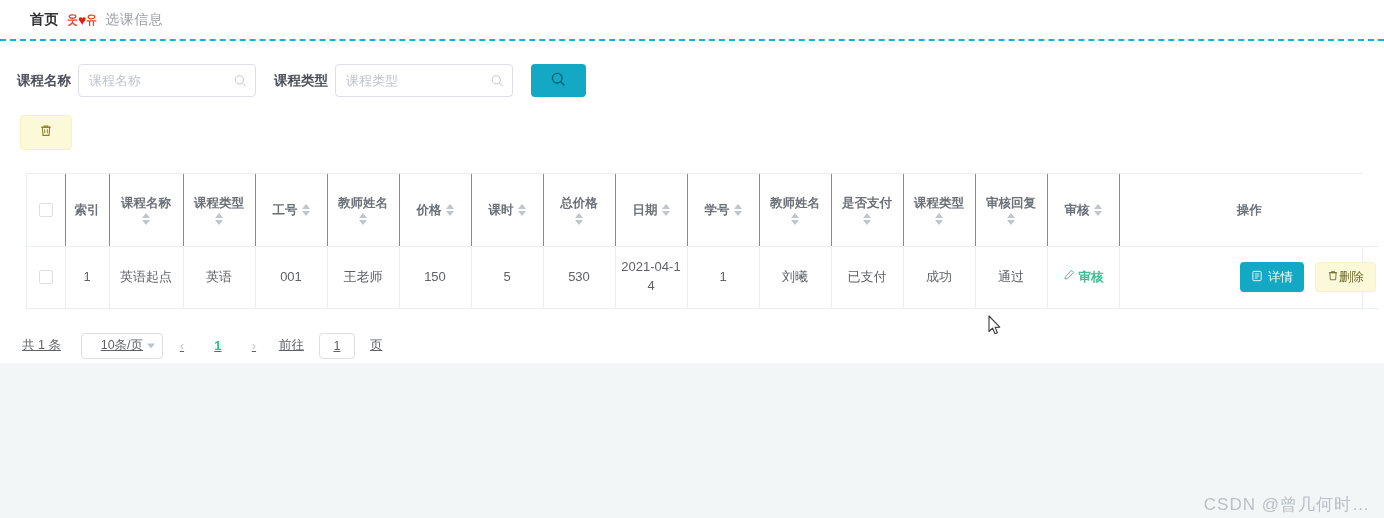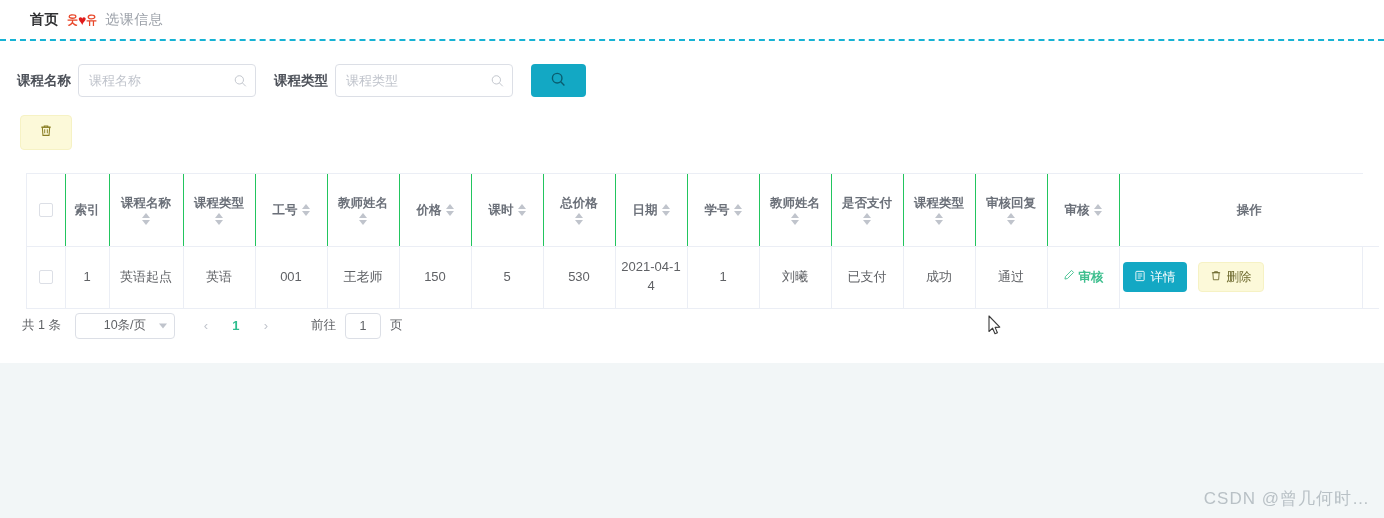--- a/index.html
+++ b/index.html
@@ -209,21 +209,21 @@
     color: #3fbf8f;
     font-size: 12.5px;
     font-weight: bold;
     display: inline-flex;
     align-items: center;
     gap: 4px;
     cursor: pointer;
     text-decoration: none;
   }
 
-  .op-cell { display: flex; align-items: center; justify-content: flex-start; gap: 11px; }
+  .op-cell { display: flex; align-items: center; justify-content: flex-end; gap: 11px; }
   .btn-detail {
     background: #13a8c4;
     color: #fff;
     border: none;
     border-radius: 4px;
     height: 30px;
     padding: 0 11px;
     font-size: 12.5px;
     font-family: inherit;
     display: inline-flex; align-items: center; gap: 5px;
@@ -231,45 +231,46 @@
   }
   .btn-del {
     background: #fcf9d9;
     color: #6e6a2f;
     border: 1px solid #f6f2c4;
     border-radius: 4px;
     height: 30px;
     padding: 0 11px;
     font-size: 12.5px;
     font-family: inherit;
-    display: inline-flex; align-items: center; gap: 5px;
+    display: inline-flex; align-items: center; 
     cursor: pointer;
   }
 
   
   .pager {
     display: flex;
     align-items: center;
-    padding: 4px 0 0 22px;
-    gap: 2px;
+    padding: 24px 0 0 22px;
+    gap: 8px;
     font-size: 12.5px;
     color: #606266;
+    text-decoration: underline;
   }
   .pg-total { margin-right: 12px; }
   .pg-select {
     position: relative;
-    width: 100px; height: 26px;
+    width: 82px; height: 26px;
     border: 1px solid #dcdfe6;
     border-radius: 4px;
     display: flex; align-items: center;
     justify-content: center;
     font-size: 12.5px;
     color: #606266;
     cursor: pointer;
-    margin-right: 18px;
+    margin-right: 0;
     background: #fff;
   }
   .pg-select .chev {
     position: absolute; right: 7px; top: 50%;
     transform: translateY(-50%);
     width: 0; height: 0;
     border-left: 4px solid transparent;
     border-right: 4px solid transparent;
     border-top: 5px solid #c0c4cc;
   }
@@ -285,37 +286,37 @@
   }
   .pg-num {
     min-width: 22px; height: 22px;
     display: flex; align-items: center; justify-content: center;
     color: #2ebd8e;
     font-weight: bold;
     font-size: 13px;
     cursor: pointer;
     margin: 0 6px;
   }
-  .pg-jump-label { margin-left: 32px; margin-right: 7px; }
+  .pg-jump-label { margin-left: 6px; margin-right: 7px; }
   .pg-jump-input {
     width: 36px; height: 26px;
     border: 1px solid #dcdfe6;
     border-radius: 4px;
     text-align: center;
     font-size: 12.5px;
     color: #606266;
     font-family: inherit;
     outline: none;
   }
   .pg-jump-suffix { margin-left: 7px; }
 
   
   .watermark {
     position: absolute;
-    right: 14px; bottom: 8px;
+    right: 14px; bottom: 2px;
     font-size: 17px;
     color: #b9c1c6;
     letter-spacing: 1px;
     font-family: "Liberation Sans", "DejaVu Sans", sans-serif;
   }
   .cursor {
     position: absolute;
     left: 988px; top: 315px;
     width: 14px; height: 21px;
     pointer-events: none;

